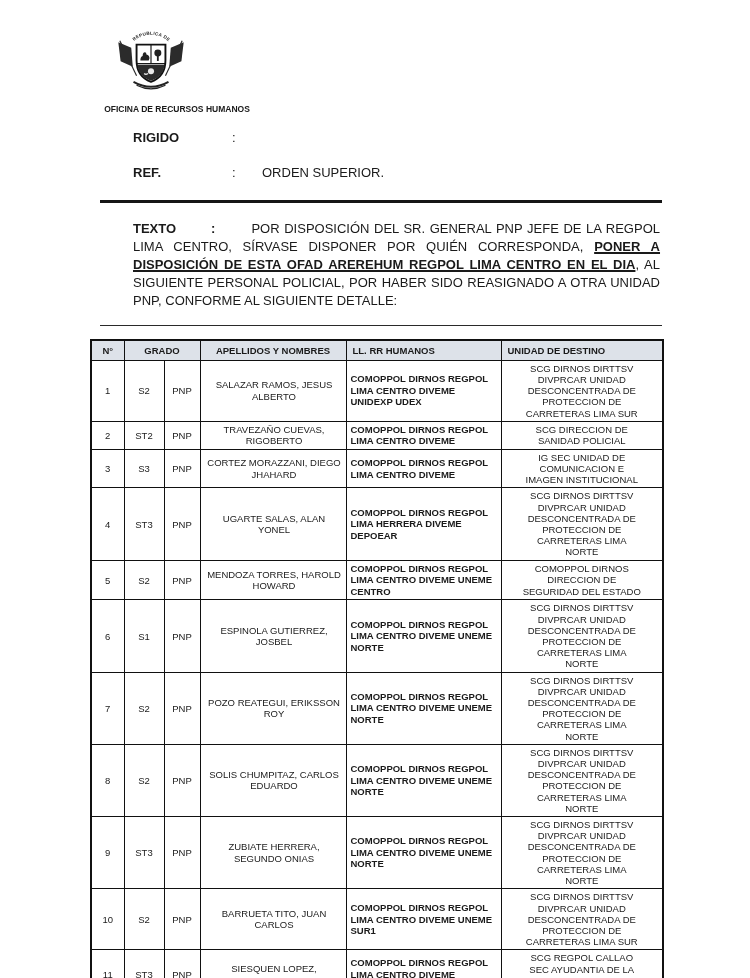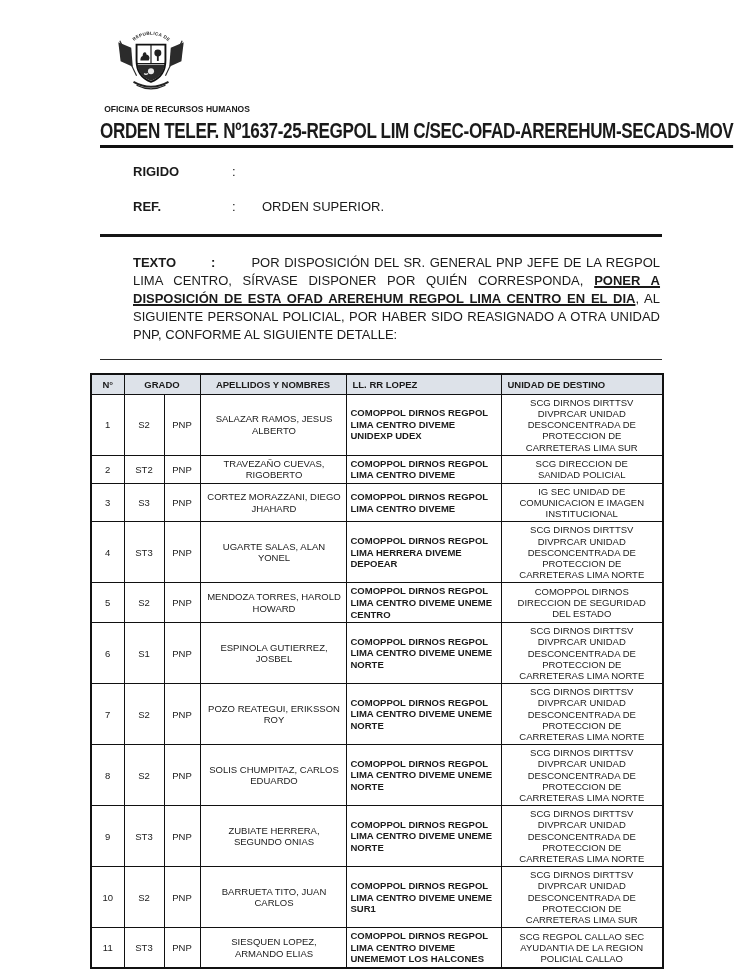--- a/index.html
+++ b/index.html
@@ -57,21 +57,21 @@
   thead th{
     background:var(--header-bg);font-size:9.5px;font-weight:bold;
     padding:4px 3px;text-align:center;
   }
   thead th.left{text-align:left;padding-left:6px;}
   td{font-size:9.5px;padding:2px 4px;vertical-align:middle;}
   .c-num,.c-grado,.c-pnp{text-align:center;}
   .c-grado{font-weight:normal;}
   .c-name{text-align:center;padding-left:6px;line-height:1.2;}
   .c-llrr{font-weight:bold;text-align:left;line-height:1.22;}
-  .c-dest{text-align:center;line-height:1.18;padding:2px 14px;}
+  .c-dest{text-align:center;line-height:1.18;padding:2px 20px;}
 </style>
 </head>
 <body>
 
 <div class="page">
 
   <div class="letterhead">
     <span class="emblem">
       <svg viewBox="0 0 100 92" xmlns="http://www.w3.org/2000/svg">
         <defs>
@@ -93,23 +93,20 @@
         <path d="M32.2,57.5 H67.8 C67,67.5 60.5,74.8 50,78.6 C39.5,74.8 33,67.5 32.2,57.5 Z" fill="#2b2b2b"></path>
         <circle cx="50" cy="66" r="4" fill="#e8e8e8"></circle>
         <path d="M46,69 q-3,2 -5,0" stroke="#e8e8e8" stroke-width="1.8" fill="none"></path>
         <path d="M27,80 Q50,93 73,80" fill="none" stroke="#222" stroke-width="2.5"></path>
         <path d="M31,84.5 Q50,94 69,84.5" fill="none" stroke="#222" stroke-width="1.5"></path>
       </svg>
     </span>
     <div class="office">OFICINA DE RECURSOS HUMANOS</div>
   </div>
 
-  <div class="title-wrap">
-    <span class="doc-title">ORDEN TELEF. Nº1637-25-REGPOL LIM C/SEC-OFAD-AREREHUM-SECADS-MOV</span>
-  </div>
 
   <div class="content">
 
     <div class="fields">
       <div class="frow">
         <span class="flabel">RIGIDO</span>
         <span class="fcolon">:</span>
       </div>
       <div class="frow">
         <span class="flabel">REF.</span>
@@ -133,21 +130,21 @@
           <col style="width:36px">
         <col style="width:146px">
           <col style="width:155px">
           <col style="width:162px">
       </colgroup>
       <thead>
         <tr>
           <th>N°</th>
           <th colspan="2">GRADO</th>
           <th>APELLIDOS Y NOMBRES</th>
-          <th class="left">LL. RR LOPEZ</th>
+          <th class="left">LL. RR HUMANOS</th>
           <th class="left">UNIDAD DE DESTINO</th>
         </tr>
       </thead>
       <tbody id="rows">
           <tr>
     <td class="c-num">1</td>
     <td class="c-grado">S2</td>
     <td class="c-pnp">PNP</td>
     <td class="c-name">SALAZAR RAMOS, JESUS ALBERTO</td>
     <td class="c-llrr">COMOPPOL DIRNOS REGPOL LIMA CENTRO DIVEME UNIDEXP UDEX</td>

